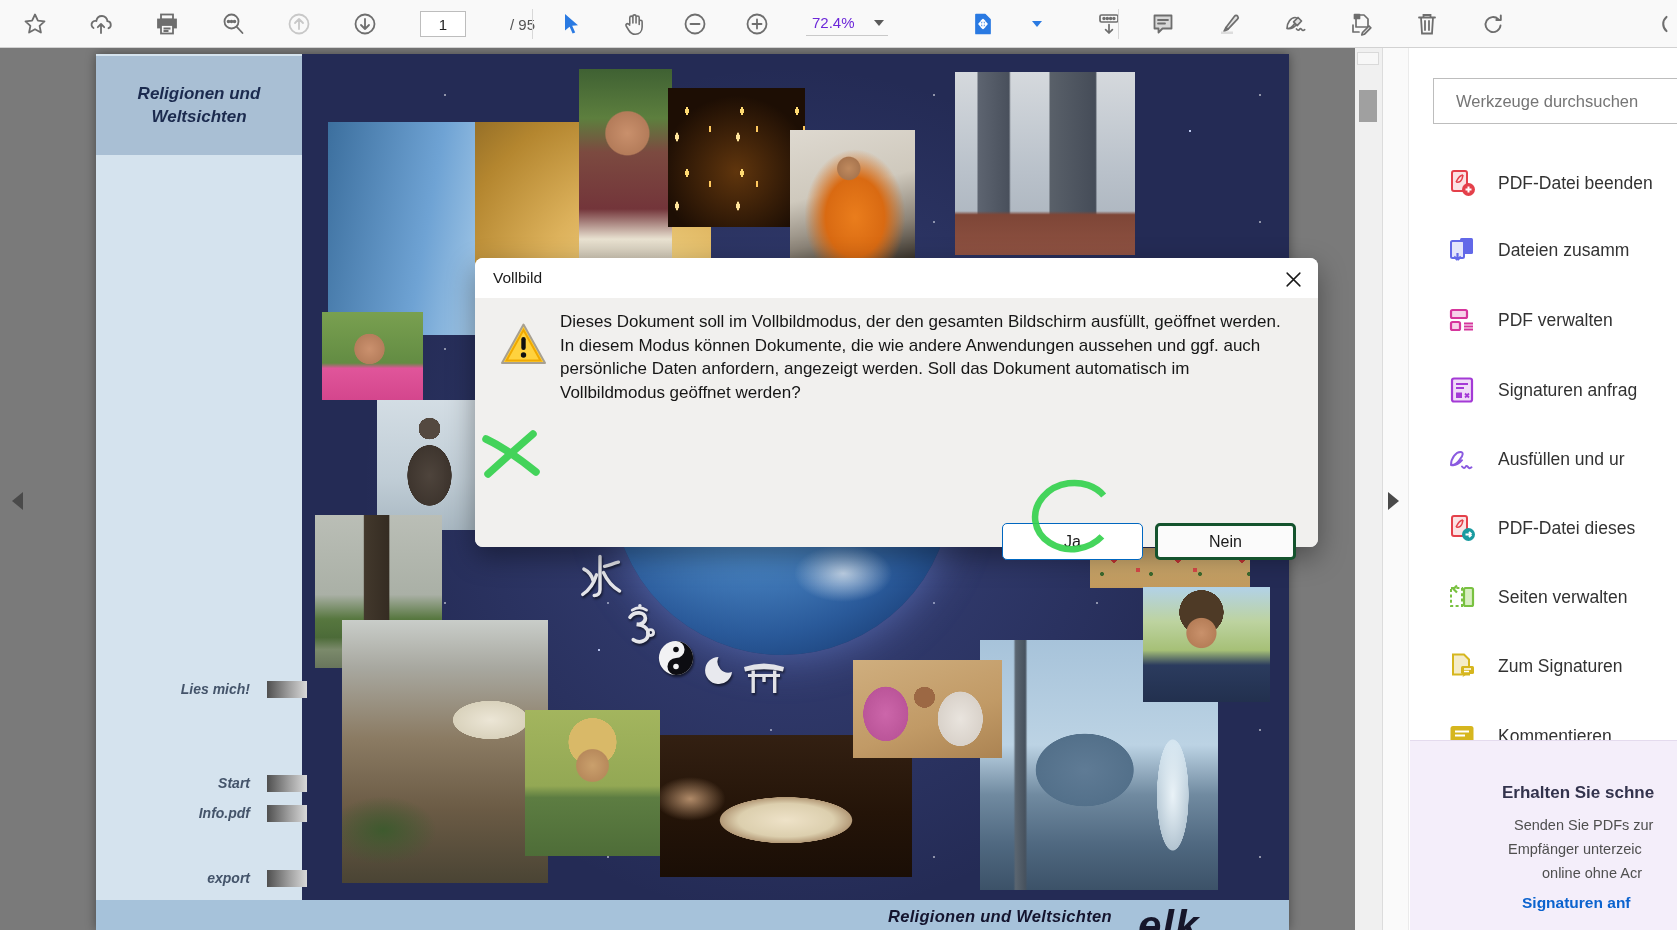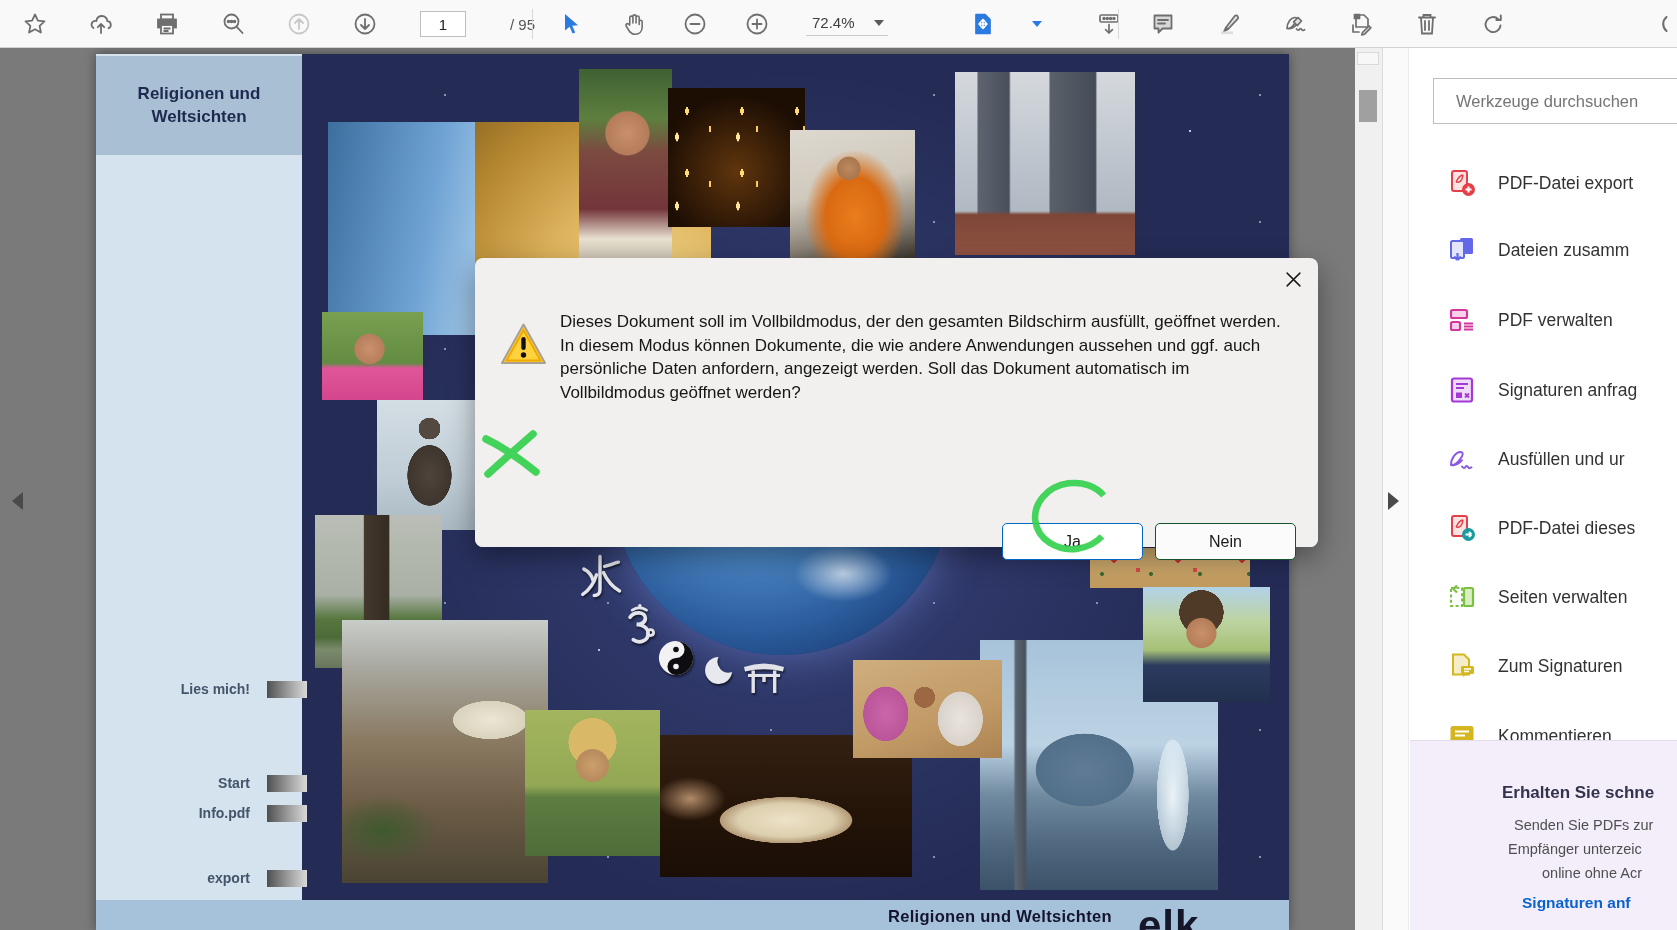--- a/index.html
+++ b/index.html
@@ -19,21 +19,21 @@
   .tb-icon svg { width:24px; height:24px; }
   .tb-icon.disabled { color:#c8c8c8; }
   .tb-icon.blue { color:#2a7ae2; }
   .tb-divider { position:absolute; top:9px; width:1px; height:30px; background:#d8d8d8; }
   .page-box { width:46px; height:26px; background:#fff; border:1px solid #bdbdbd;
     display:flex; align-items:center; justify-content:center; font-size:15px; color:#222;
     margin-left:2px; }
   .page-total { font-size:15px; color:#555; margin-left:4px; white-space:nowrap; }
   .zoom-box { display:flex; align-items:center; gap:14px; border-bottom:1px solid #c9c9c9;
     padding:2px 4px 4px 6px; }
-  .zoom-value { font-size:15px; color:#404040; min-width:48px; }
+  .zoom-value { font-size:15px; color:#6d28d9; min-width:48px; }
   .caret { width:0; height:0; border-left:5px solid transparent; border-right:5px solid transparent;
     border-top:6px solid #5a5a5a; }
   .caret.blue { border-top-color:#2a7ae2; }
   .partial-icon { position:absolute; left:1660px; top:11px; color:#6e6e6e; }
 
   
   .doc-area { position:absolute; left:0; top:48px; width:1355px; height:882px; background:#7a7a7a; }
   .nav-arrow { position:absolute; width:0; height:0; cursor:pointer; }
   .nav-arrow.left { left:12px; top:492px; border-top:9px solid transparent;
     border-bottom:9px solid transparent; border-right:11px solid #4a4a4a; }
@@ -44,21 +44,21 @@
   .pdf-page { position:absolute; left:96px; top:54px; width:1193px; height:876px;
     background-color:#242b55;
     background-image:
       radial-gradient(circle at 58% 50%, rgba(110,130,220,.28), rgba(0,0,0,0) 52%),
       radial-gradient(1.4px 1.4px at 23px 41px, #ffffff 50%, rgba(0,0,0,0) 51%),
       radial-gradient(1px 1px at 67px 13px, rgba(255,255,255,.85) 50%, rgba(0,0,0,0) 51%),
       radial-gradient(1.6px 1.6px at 109px 77px, rgba(205,218,255,.9) 50%, rgba(0,0,0,0) 51%),
       radial-gradient(1px 1px at 31px 103px, rgba(255,255,255,.55) 50%, rgba(0,0,0,0) 51%),
       radial-gradient(1.2px 1.2px at 151px 57px, rgba(255,255,255,.7) 50%, rgba(0,0,0,0) 51%);
     background-size:auto,163px 127px,131px 143px,197px 173px,117px 97px,149px 111px;
-    overflow:hidden; box-shadow:0 0 10px rgba(0,0,0,.4); }
+    overflow:hidden; box-shadow:0 0 10px rgba(0,0,0,.4);font-style:italic; }
 
   .pdf-sidebar { position:absolute; left:0; top:0; width:206px; height:846px; background:#d5e3ee; }
   .pdf-header { position:absolute; left:0; top:2px; width:206px; height:99px; background:#a9bfd4;
     display:flex; align-items:center; justify-content:center; text-align:center;
     font-weight:bold; font-size:17px; line-height:1.3; color:#1b2a4e; padding:0 18px; }
   .pdf-footer { position:absolute; left:0; top:846px; width:1193px; height:30px; background:#a6c2da; }
   .footer-title { position:absolute; left:792px; top:7px; font-weight:bold; font-size:16.5px;
     color:#14142e; letter-spacing:.3px; white-space:nowrap; }
   .footer-logo { position:absolute; left:1042px; top:2px; font-weight:bold; font-size:42px;
     color:#16162a; letter-spacing:1px; }
@@ -176,21 +176,21 @@
   .dialog-message { position:absolute; left:85px; top:12px; width:738px; font-size:17px;
     line-height:23.5px; color:#161616; }
   .chk-row { position:absolute; left:23px; top:146px; display:flex; align-items:center; gap:10px; }
   .chk-box { width:21px; height:21px; border:1px solid #8b8b8b; border-radius:4px; background:#fcfcfc;
     cursor:pointer; }
   .chk-label { font-size:17px; color:#161616; }
   .dlg-btn { position:absolute; top:225px; width:141px; height:37px; border-radius:5px;
     font-size:16px; color:#1a1a1a; display:flex; align-items:center; justify-content:center;
     cursor:pointer; background:#fdfdfd; }
   .dlg-btn.primary { left:527px; border:1px solid #0067c0; background:#ffffff; }
-  .dlg-btn.secondary { left:680px; border:1px solid #14532d; background:#fbfbfb; }
+  .dlg-btn.secondary { left:680px; border:3px solid #14532d; background:#fbfbfb; }
   .annot { position:absolute; pointer-events:none; }
 
   
   .v-scrollbar { position:absolute; left:1355px; top:48px; width:27px; height:882px; background:#f0f0f0; }
   .v-scroll-btn { position:absolute; left:2px; top:4px; width:22px; height:13px; background:#f7f7f7;
     border:1px solid #d9d9d9; }
   .v-thumb { position:absolute; left:4px; top:42px; width:18px; height:32px; background:#a0a0a0; cursor:pointer; }
   .panel-gutter { position:absolute; left:1382px; top:48px; width:27px; height:882px; background:#fafafa;
     border-left:1px solid #dcdcdc; border-right:1px solid #ebebeb; }
   .tools-panel { position:absolute; left:1409px; top:48px; width:268px; height:882px; background:#ffffff; }
@@ -437,20 +437,23 @@
     <span class="pdf-nav-label" style="top:816px;">export</span>
     <span class="pdf-nav-tab" style="top:816px;"></span>
 
     <div class="pdf-footer">
       <span class="footer-title">Religionen und Weltsichten</span>
       <span class="footer-logo">elk</span>
     </div>
   </div>
 
   <div class="dialog">
+    <div class="dialog-titlebar">
+      <span class="dialog-title">Vollbild</span>
+    </div>
     <span class="dialog-close">
       <svg width="17" height="17" viewBox="0 0 16 16" stroke="#1a1a1a" stroke-width="1.4" stroke-linecap="round">
           <path d="M2 2l12 12M14 2L2 14"></path>
         </svg>
     </span>
     <div class="dialog-body">
       <span class="warn-icon">
         <svg width="47" height="44" viewBox="0 0 47 44">
             <path d="M23.5 2.5L45 41H2z" fill="#ffd23e" stroke="#a8a090" stroke-width="2" stroke-linejoin="round"></path>
             <path d="M23.5 8L40.5 38.5H6.5z" fill="none" stroke="#f0a800" stroke-width="2"></path>
@@ -485,21 +488,21 @@
 
     <div class="tool-item" style="top:121px">
       <span class="tool-icon">
         <svg viewBox="0 0 28 28">
             <rect x="4" y="2" width="15" height="20" rx="2" fill="#fbe3e4" stroke="#e4404a" stroke-width="2"></rect>
             <path d="M8 13c2-4 5-7 7-7M8 13c3 .5 6 0 7-7" stroke="#e4404a" stroke-width="1.5" fill="none"></path>
             <circle cx="20.5" cy="20.5" r="6.5" fill="#e4404a"></circle>
             <path d="M20.5 17.5v6M17.5 20.5h6" stroke="#fff" stroke-width="2"></path>
           </svg>
       </span>
-      <span class="tool-label">PDF-Datei export</span>
+      <span class="tool-label">PDF-Datei beenden</span>
     </div>
     <div class="tool-item" style="top:188px">
       <span class="tool-icon">
         <svg viewBox="0 0 28 28">
             <rect x="12" y="2" width="13" height="16" rx="1.5" fill="#6268e8"></rect>
             <rect x="3" y="5" width="13" height="17" rx="1.5" fill="#e4e5fb" stroke="#6268e8" stroke-width="2"></rect>
             <path d="M13 23v-7m0 7l-3.4-3.4M13 23l3.4-3.4" transform="translate(-3.5 1)" stroke="#6268e8" stroke-width="2.2" fill="none"></path>
           </svg>
       </span>
       <span class="tool-label">Dateien zusamm</span>

